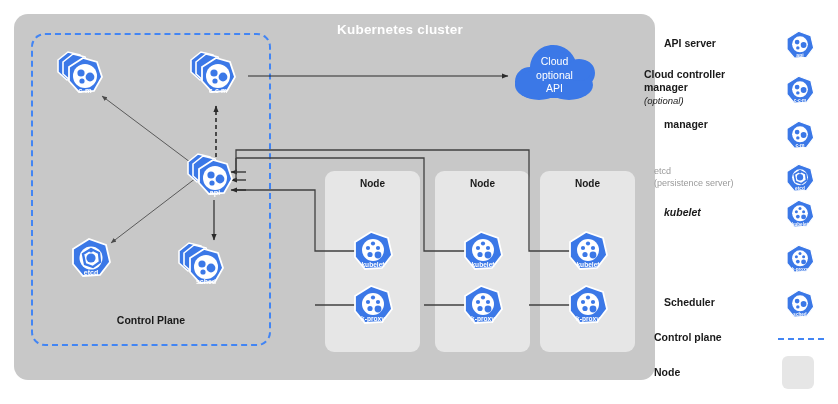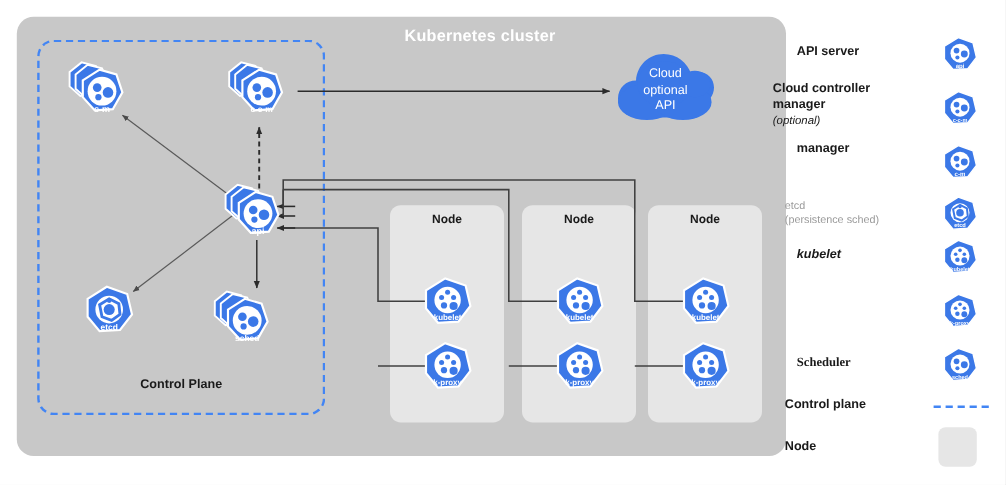--- a/index.html
+++ b/index.html
@@ -346,21 +346,21 @@
           <circle cx="30" cy="25" r="4"></circle>
         <circle cx="22" cy="29" r="2.4"></circle>
         <rect x="28.4" y="23.4" width="3.2" height="3.2" transform="rotate(45 30 25)"></rect>
       </g>
       <text x="25" y="41" font-family="'Liberation Sans',sans-serif" font-size="7" font-weight="bold" fill="#ffffff" text-anchor="middle">c-m</text>
     </svg>
   </div>
 
   <div class="lg-text dim" style="left:654px;top:165px;width:116px;">
     <div>etcd</div>
-    <div>(persistence sched)</div>
+    <div>(persistence server)</div>
   </div>
   <div class="k8s" style="left:782px;top:160px;">
     <svg width="36" height="36" viewBox="0 0 50 50">
       <polygon points="7,16 23,6 40,12 44,29 34,42 17,43 7,31" fill="#3b78e7" stroke="#ffffff" stroke-width="1.6"></polygon>
       <circle cx="25" cy="24" r="11" fill="#ffffff"></circle>
       <polygon points="17,20 25,15 33,19 34,28 27,33 19,30" fill="none" stroke="#3b78e7" stroke-width="2.3"></polygon>
       <circle cx="25" cy="24" r="4.4" fill="#3b78e7"></circle>
       <circle cx="25" cy="17" r="1.9" fill="#3b78e7"></circle>
       <text x="25" y="41" font-family="'Liberation Sans',sans-serif" font-size="6.6" font-weight="bold" fill="#ffffff" text-anchor="middle">etcd</text>
     </svg>
@@ -390,21 +390,21 @@
         <circle cx="25" cy="17.5" r="2.1"></circle>
           <circle cx="20" cy="22" r="2.1"></circle>
         <circle cx="30" cy="22" r="2.1"></circle>
           <circle cx="22" cy="28.5" r="2.6"></circle>
         <circle cx="30" cy="29" r="3.4"></circle>
       </g>
       <text x="25" y="41" font-family="'Liberation Sans',sans-serif" font-size="6.4" font-weight="bold" fill="#ffffff" text-anchor="middle">k-proxy</text>
     </svg>
   </div>
 
-  <div class="lg-text" style="left:664px;top:296px;width:106px;font-family:Liberation Serif, serif;">Scheduler</div>
+  <div class="lg-text" style="left:664px;top:296px;width:106px;">Scheduler</div>
   <div class="k8s" style="left:782px;top:286px;">
     <svg width="36" height="36" viewBox="0 0 50 50">
       <polygon points="7,16 23,6 40,12 44,29 34,42 17,43 7,31" fill="#3b78e7" stroke="#ffffff" stroke-width="1.6"></polygon>
       <circle cx="25" cy="24" r="11" fill="#ffffff"></circle>
       <g fill="#3b78e7">
         <circle cx="21" cy="21" r="3.3"></circle>
           <circle cx="30" cy="25" r="4"></circle>
         <circle cx="22" cy="29" r="2.4"></circle>
         <rect x="28.4" y="23.4" width="3.2" height="3.2" transform="rotate(45 30 25)"></rect>
       </g>

